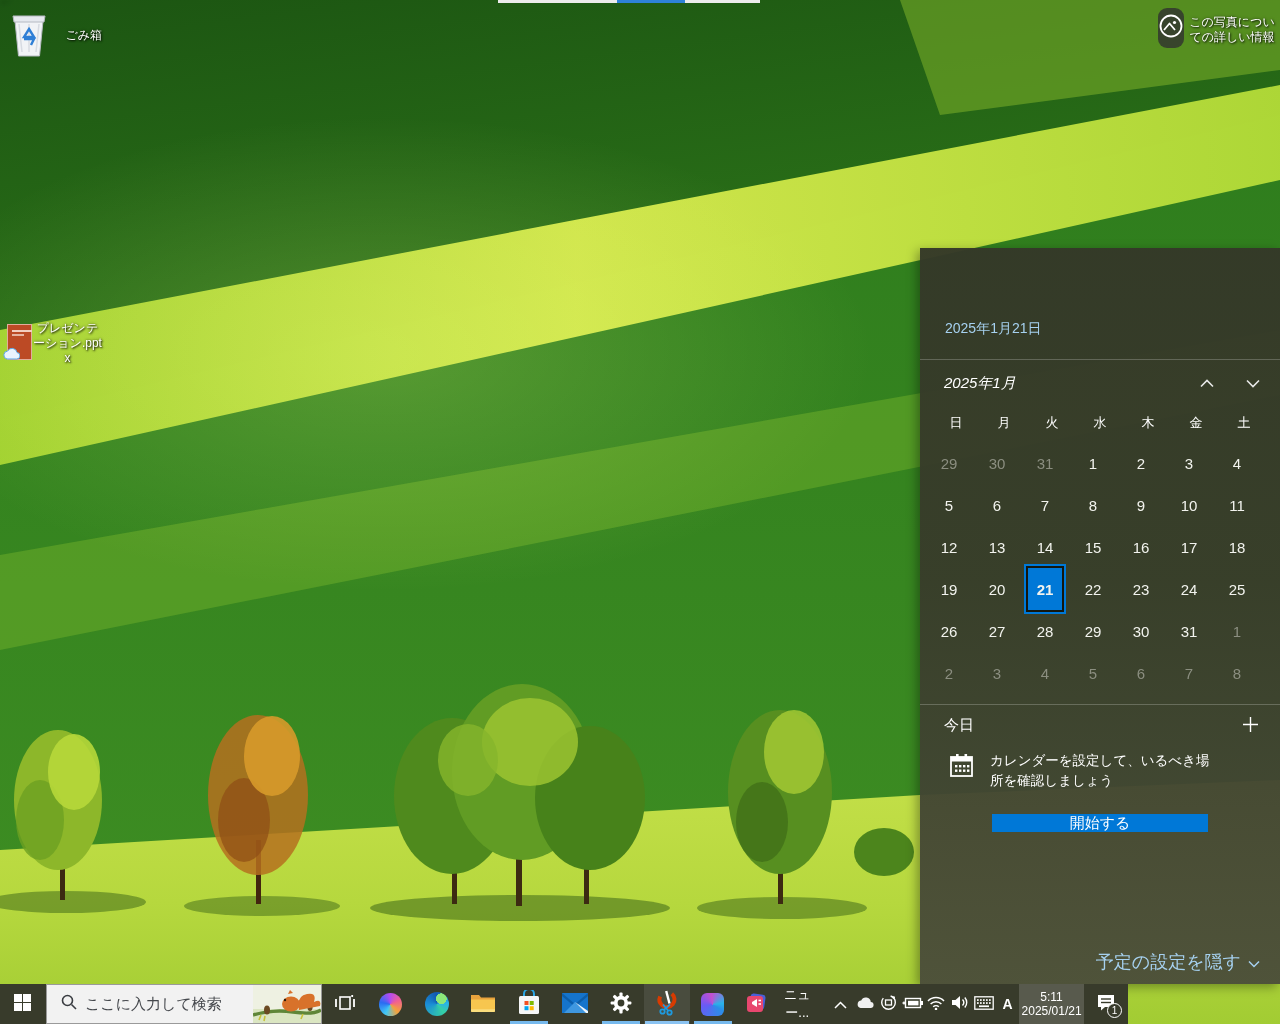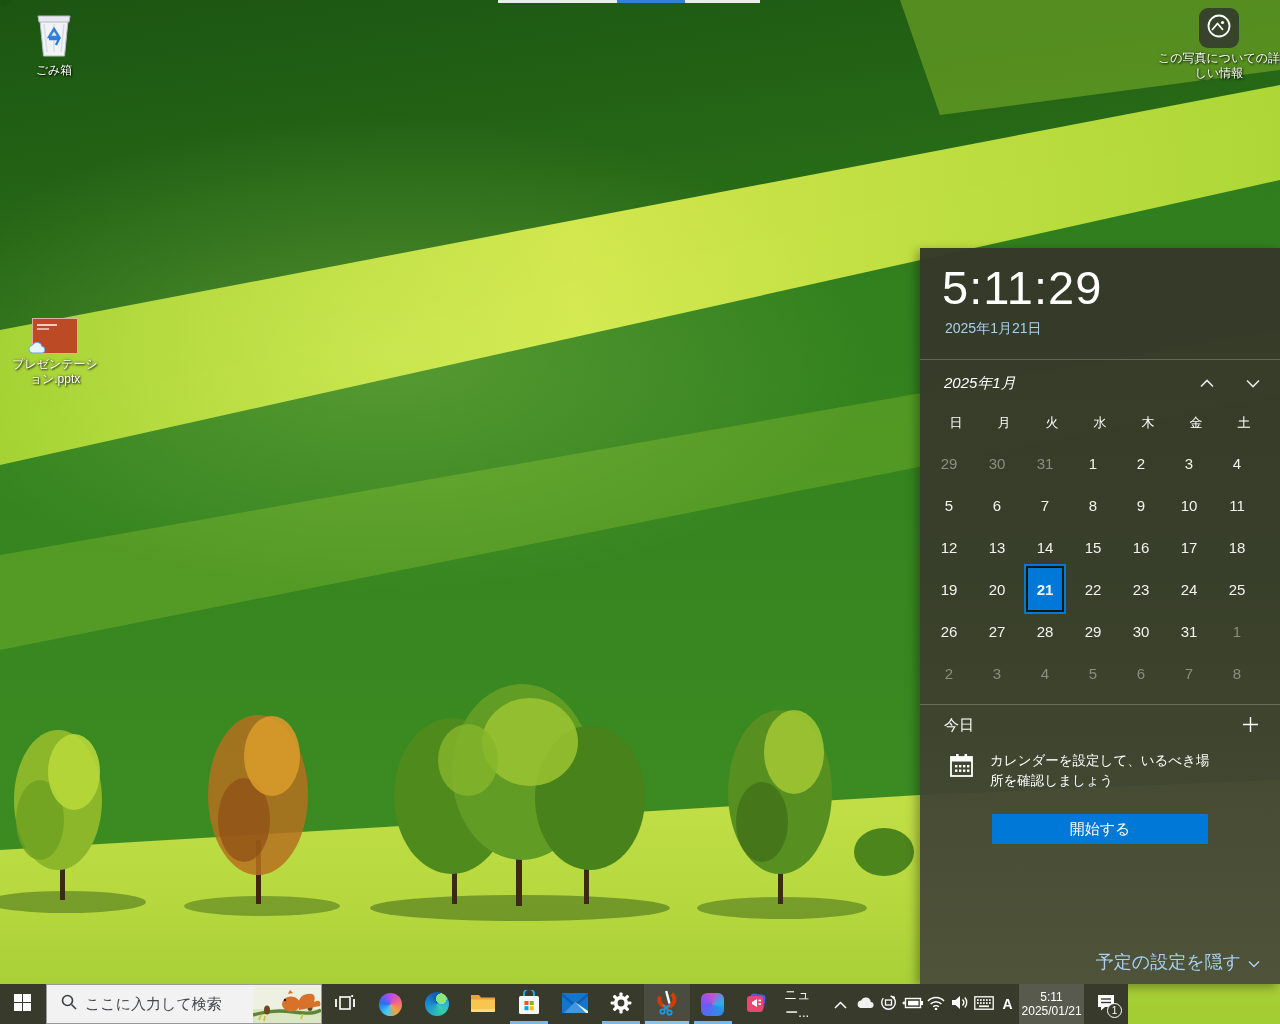--- a/index.html
+++ b/index.html
@@ -10,21 +10,21 @@
   .wallpaper { position:absolute; inset:0; z-index:0; }
   .wallpaper svg { display:block; width:100%; height:100%; }
   .lightsweep { position:absolute; inset:0 0 40px 0; z-index:1; pointer-events:none;
     background:radial-gradient(ellipse 700px 340px at 30% 36%, rgba(235,255,130,.20), rgba(235,255,130,0) 70%); }
 
   
   .sliver-white { position:absolute; left:498px; top:0; width:262px; height:3px; background:#ececec; z-index:3; }
   .sliver-blue  { position:absolute; left:617px; top:0; width:68px;  height:3px; background:#2e82d8; z-index:4; }
 
   
-  .desk-icon { position:absolute; width:96px; display:flex; flex-direction:column; align-items:center; z-index:2; cursor:default; }
+  .desk-icon { position:absolute; width:96px; display:flex; flex-direction:row; align-items:center; z-index:2; cursor:default;justify-content:space-between; }
   .desk-icon .glyph { display:flex; align-items:center; justify-content:center; }
   .desk-icon .lbl { margin-top:3px; font-size:12px; color:#fff; text-align:center; line-height:15px;
     text-shadow:1px 1px 2px rgba(0,0,0,.85), 0 0 3px rgba(0,0,0,.6); word-break:break-all; }
   .icon-recycle { left:6px; top:8px; }
   .icon-pptx { left:7px; top:318px; }
   .pptx-thumb { position:relative; width:46px; height:36px; background:#bc4a25; border:1px solid rgba(255,255,255,.55); }
   .pptx-thumb .t1 { position:absolute; left:4px; top:5px; width:20px; height:2px; background:#f3cdbf; }
   .pptx-thumb .t2 { position:absolute; left:4px; top:9px; width:12px; height:2px; background:#e5b3a0; }
   .pptx-cloud { position:absolute; left:-6px; bottom:-5px; }
   .icon-spotlight { left:1158px; top:8px; width:122px; }
@@ -45,21 +45,21 @@
   .day-grid { position:absolute; left:5px; top:194px; width:336px; display:grid; grid-template-columns:repeat(7,48px); grid-auto-rows:42px; }
   .day { display:flex; align-items:center; justify-content:center; font-size:15px; color:#f2f3ee; }
   .day.out { color:#8b8e80; }
   .day.today span { width:34px; height:42px; display:flex; align-items:center; justify-content:center;
     background:#0078d7; font-weight:bold; box-shadow:0 0 0 2px #14170f, 0 0 0 4px #0078d7; }
   .fly-div2 { position:absolute; left:0; top:456px; width:100%; border-top:1px solid rgba(255,255,255,.22); }
   .fly-today { position:absolute; left:24px; top:468px; font-size:15px; }
   .plus-btn { position:absolute; right:16px; top:464px; width:28px; height:28px; background:transparent; border:none; display:flex; align-items:center; justify-content:center; }
   .setup-icon { position:absolute; left:28px; top:504px; }
   .setup-text { position:absolute; left:70px; top:503px; width:232px; font-size:13.5px; line-height:20px; color:#fff; }
-  .start-btn { position:absolute; left:72px; top:566px; width:216px; height:30px; background:#0078d7; border:none; color:#fff; font-size:15px; font-family:inherit; }
+  .start-btn { position:absolute; left:72px; top:566px; width:216px; height:18px; background:#0078d7; border:none; color:#fff; font-size:15px; font-family:inherit; }
   .hide-link { position:absolute; right:20px; top:702px; font-size:18px; color:#a6d1f0; display:flex; align-items:center; gap:7px; background:none; border:none; font-family:inherit; }
 
   
   .taskbar { position:absolute; left:0; bottom:0; width:1128px; height:40px; background:#383b2b; z-index:10; display:flex; align-items:stretch; }
   .tb-btn { height:40px; display:flex; align-items:center; justify-content:center; background:transparent; border:none; position:relative; }
   .start-button { width:48px; }
   .searchbox { width:288px; background:#f2f2f2; border:1px solid #9a9a9a; display:flex; align-items:center; }
   .searchbox .mag { margin:0 8px 0 14px; flex:none; }
   .searchbox .ph { flex:1; font-size:15px; color:#45484d; white-space:nowrap; overflow:hidden; }
   .searchbox .squirrel { flex:none; width:68px; height:38px; }
@@ -201,21 +201,20 @@
         <circle cx="13" cy="13" r="10.5" fill="none" stroke="#fff" stroke-width="1.8"></circle>
         <path d="M6 17 L11.5 10.5 L17 17" fill="none" stroke="#fff" stroke-width="1.8" stroke-linejoin="round"></path>
         <circle cx="16.5" cy="9.5" r="1.6" fill="#fff"></circle>
       </svg>
     </span>
   </span>
   <span class="lbl">この写真についての詳しい情報</span>
 </div>
 
 <div class="flyout">
-  <div class="fly-time">5:11:29</div>
   <div class="fly-date">2025年1月21日</div>
   <div class="fly-div1"></div>
 
   <div class="fly-month">2025年1月</div>
   <button class="nav-btn nav-up">
     <span>
       <svg width="14" height="9" viewBox="0 0 14 9">
           <polyline points="1,7.5 7,1.5 13,7.5" fill="none" stroke="#e8e8e8" stroke-width="1.6"></polyline>
         </svg>
     </span>

